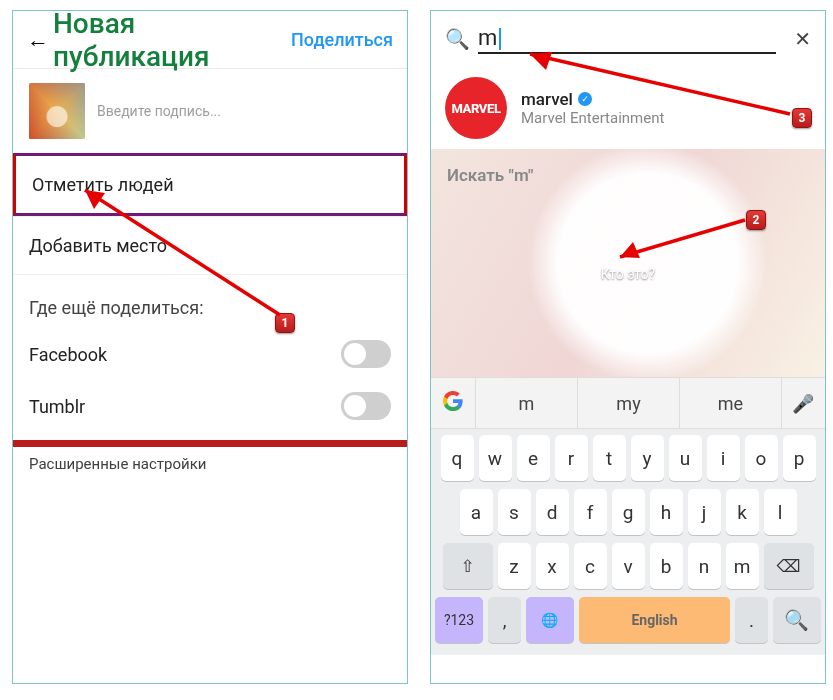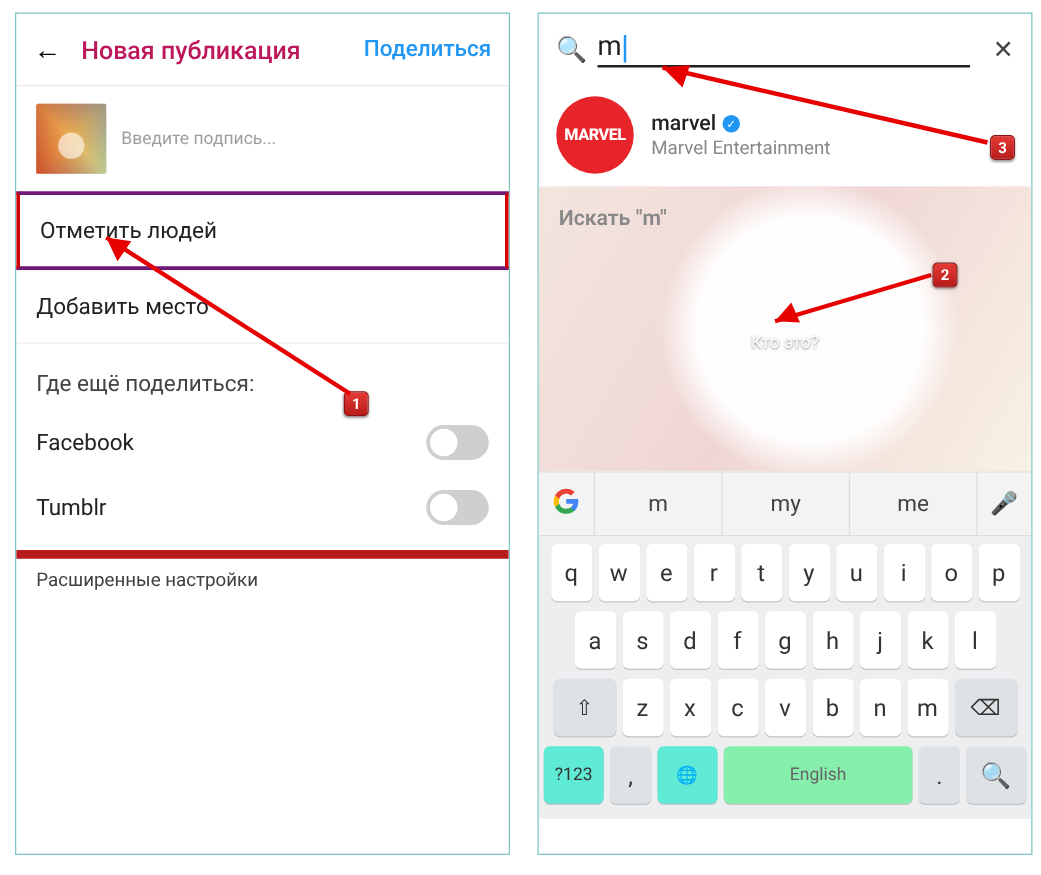--- a/index.html
+++ b/index.html
@@ -7,21 +7,21 @@
   .phone {
     position: absolute; top: 10px; width: 396px; height: 674px;
     border: 1px solid #7cc6c6; background: #fff; overflow: hidden;
   }
   .phone.left { left: 12px; }
   .phone.right { left: 430px; }
 
   
   .l-header { display:flex; align-items:center; height:58px; padding:0 14px; border-bottom:1px solid #eaeaea; }
   .back-arrow { font-size: 22px; cursor:pointer; }
-  .l-title { flex:1; margin-left:16px; font-size:20px; font-weight:500; color:#be185d; }
+  .l-title { flex:1; margin-left:4px; font-size:28px; font-weight:500; color:#15803d; }
   .share-link { color:#2196f3; font-size:18px; font-weight:500; cursor:pointer; }
 
   .l-caption-row { display:flex; align-items:center; padding:14px 16px; gap:12px; }
   .thumb { width:56px; height:56px; background:linear-gradient(135deg,#b22,#e94,#8cc); border-radius:2px; position:relative; }
   .thumb::after { content:""; position:absolute; inset:0; background:
      radial-gradient(circle at 50% 60%, rgba(255,255,255,.6) 0 10px, transparent 11px),
      linear-gradient(45deg, rgba(180,30,30,.6), rgba(240,200,90,.5), rgba(80,150,200,.5)); }
   .caption-placeholder { color:#9e9e9e; font-size:14px; }
 
   .l-row { padding:18px 16px; font-size:18px; color:#222; border-top:1px solid #eee; }
@@ -63,23 +63,23 @@
   .sugg-row .gicon { width:44px; text-align:center; }
   .gicon svg { width:22px; height:22px;}
   .sugg { flex:1; text-align:center; font-size:18px; color:#444; border-left:1px solid #ddd; height:100%; display:flex; align-items:center; justify-content:center; cursor:pointer;}
   .mic { width:44px; text-align:center; color:#888; font-size:18px; border-left:1px solid #ddd; height:100%; display:flex; align-items:center; justify-content:center; cursor:pointer;}
 
   .kb { background:#eceef0; padding:6px 4px 4px; }
   .kb-row { display:flex; justify-content:center; gap:5px; margin-bottom:8px; }
   .key { background:#fff; border-radius:5px; height:46px; display:flex; align-items:center; justify-content:center; font-size:19px; color:#333; box-shadow:0 1px 0 rgba(0,0,0,.18); cursor:pointer; }
   .key.letter { width:33px; }
   .key.shift, .key.bksp { width:50px; background:#dfe2e5; font-size:17px;}
-  .key.mod { width:48px; background:#5eead4; font-size:14px;}
+  .key.mod { width:48px; background:#c4b5fd; font-size:14px;}
   .key.comma, .key.dot { width:33px; background:#dfe2e5;}
-  .key.space { flex:1; background:#86efac; font-size:14px; color:#666;}
+  .key.space { flex:1; background:#fdba74; font-size:14px; color:#666;font-weight:bold;}
   .key.go { width:48px; background:#dfe2e5; color:#2196f3; font-size:20px;}
   .kb-row.mid { padding:0 18px; }
 
   
   .callout {
     position:absolute; width:20px; height:20px; border-radius:4px;
     background:linear-gradient(#e53935,#b71c1c); color:#fff; font-size:12px; font-weight:700;
     display:flex; align-items:center; justify-content:center; border:1px solid #8d1414;
     box-shadow:0 1px 2px rgba(0,0,0,.4);
   }

